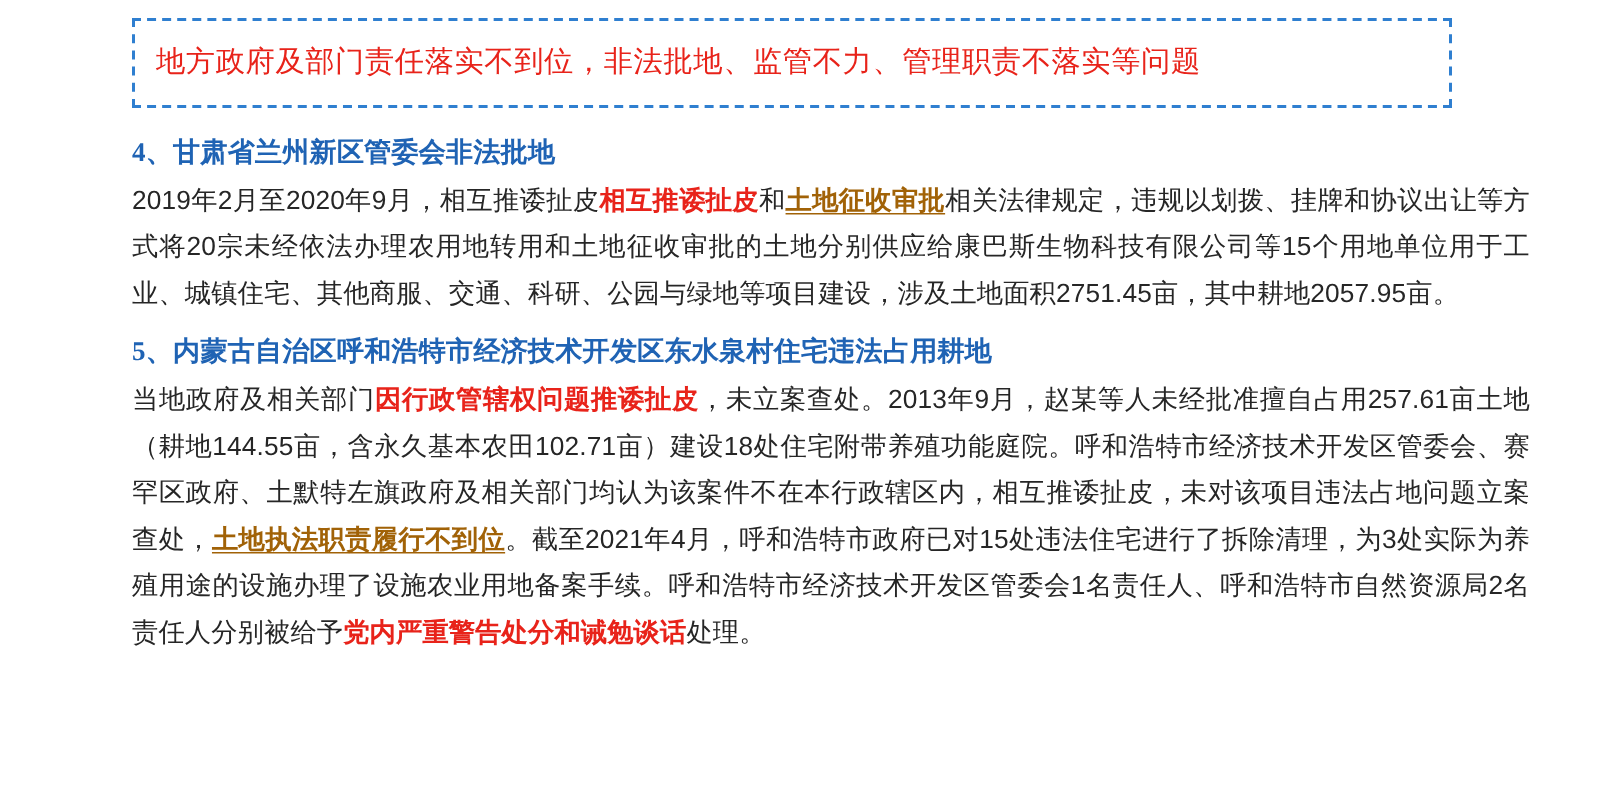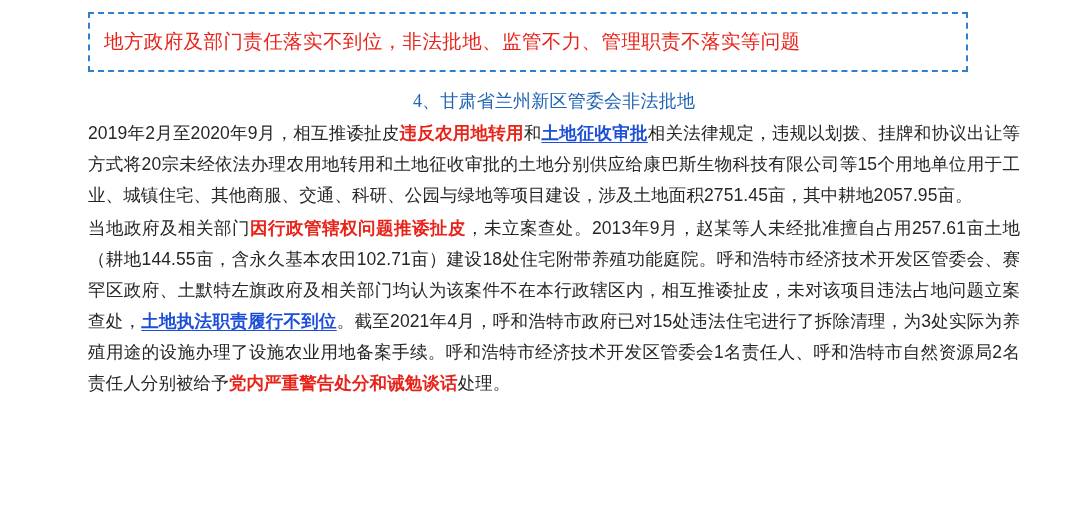--- a/index.html
+++ b/index.html
@@ -29,61 +29,61 @@
   }
   .callout-text {
     color: #e8231a;
     font-weight: normal;
     font-size: 19.5px;
     line-height: 34px;
     letter-spacing: 0.4px;
   }
   .heading {
     color: #1f63b4;
-    font-weight: normal;
+    font-weight: bold;
     font-size: 18px;
     line-height: 30px;
     margin: 8px 0 2px 0;
     letter-spacing: 0.2px;
-    text-align: center;
   }
   .heading .num {
     font-family: "Liberation Serif", serif;
   }
   .para {
     font-size: 17.5px;
     line-height: 31px;
     text-align: justify;
     text-justify: inter-ideograph;
     color: #262626;
     margin: 0 0 2px 0;
     letter-spacing: 0.1px;
   }
   .hl {
     color: #e8231a;
     font-weight: bold;
   }
   .hl-underline {
-    color: #1d4ed8;
+    color: #a16207;
     font-weight: bold;
     text-decoration: underline;
     text-underline-offset: 3px;
   }
 </style>
 </head>
 <body>
 
 <div class="page">
 
   <div class="callout">
     <div class="callout-text">地方政府及部门责任落实不到位，非法批地、监管不力、管理职责不落实等问题</div>
   </div>
 
   <div class="section">
     <div class="heading"><span class="num">4、</span><span>甘肃省兰州新区管委会非法批地</span></div>
-    <p class="para"><span>2019年2月至2020年9月，相互推诿扯皮</span><span class="hl">违反农用地转用</span><span>和</span><span class="hl-underline">土地征收审批</span><span>相关法律规定，违规以划拨、挂牌和协议出让等方式将20宗未经依法办理农用地转用和土地征收审批的土地分别供应给康巴斯生物科技有限公司等15个用地单位用于工业、城镇住宅、其他商服、交通、科研、公园与绿地等项目建设，涉及土地面积2751.45亩，其中耕地2057.95亩。</span></p>
+    <p class="para"><span>2019年2月至2020年9月，相互推诿扯皮</span><span class="hl">相互推诿扯皮</span><span>和</span><span class="hl-underline">土地征收审批</span><span>相关法律规定，违规以划拨、挂牌和协议出让等方式将20宗未经依法办理农用地转用和土地征收审批的土地分别供应给康巴斯生物科技有限公司等15个用地单位用于工业、城镇住宅、其他商服、交通、科研、公园与绿地等项目建设，涉及土地面积2751.45亩，其中耕地2057.95亩。</span></p>
   </div>
 
   <div class="section">
+    <div class="heading"><span class="num">5、</span><span>内蒙古自治区呼和浩特市经济技术开发区东水泉村住宅违法占用耕地</span></div>
     <p class="para"><span>当地政府及相关部门</span><span class="hl">因行政管辖权问题推诿扯皮</span><span>，未立案查处。2013年9月，赵某等人未经批准擅自占用257.61亩土地（耕地144.55亩，含永久基本农田102.71亩）建设18处住宅附带养殖功能庭院。呼和浩特市经济技术开发区管委会、赛罕区政府、土默特左旗政府及相关部门均认为该案件不在本行政辖区内，相互推诿扯皮，未对该项目违法占地问题立案查处，</span><span class="hl-underline">土地执法职责履行不到位</span><span>。截至2021年4月，呼和浩特市政府已对15处违法住宅进行了拆除清理，为3处实际为养殖用途的设施办理了设施农业用地备案手续。呼和浩特市经济技术开发区管委会1名责任人、呼和浩特市自然资源局2名责任人分别被给予</span><span class="hl">党内严重警告处分和诫勉谈话</span><span>处理。</span></p>
   </div>
 
 </div>
 
 </body></html>

